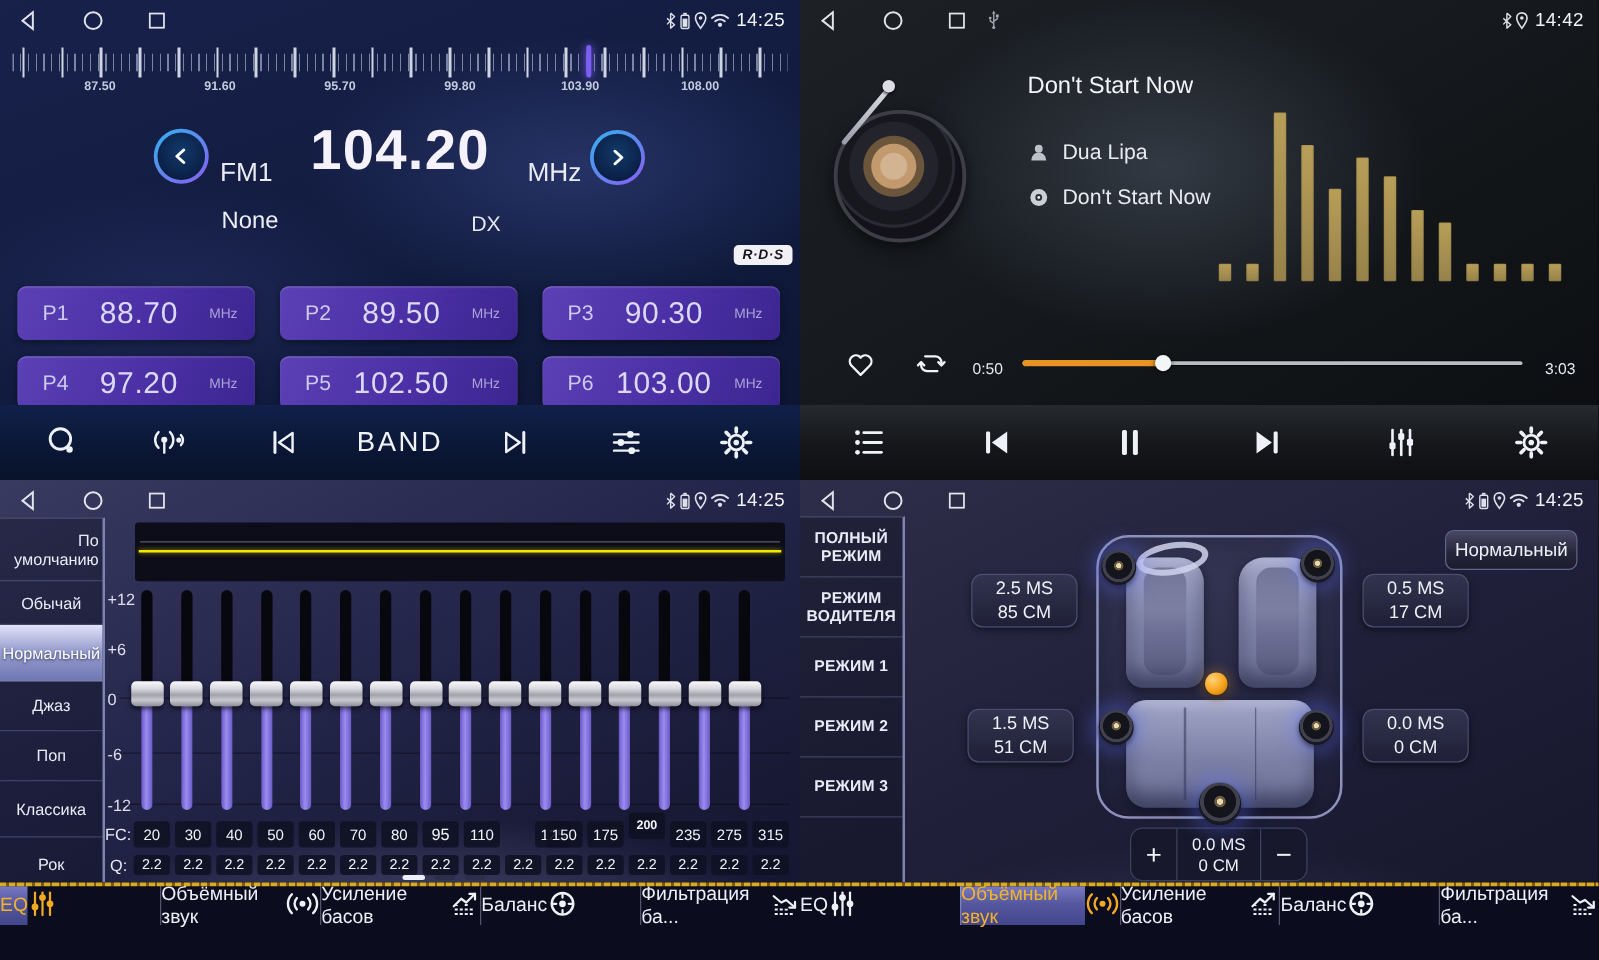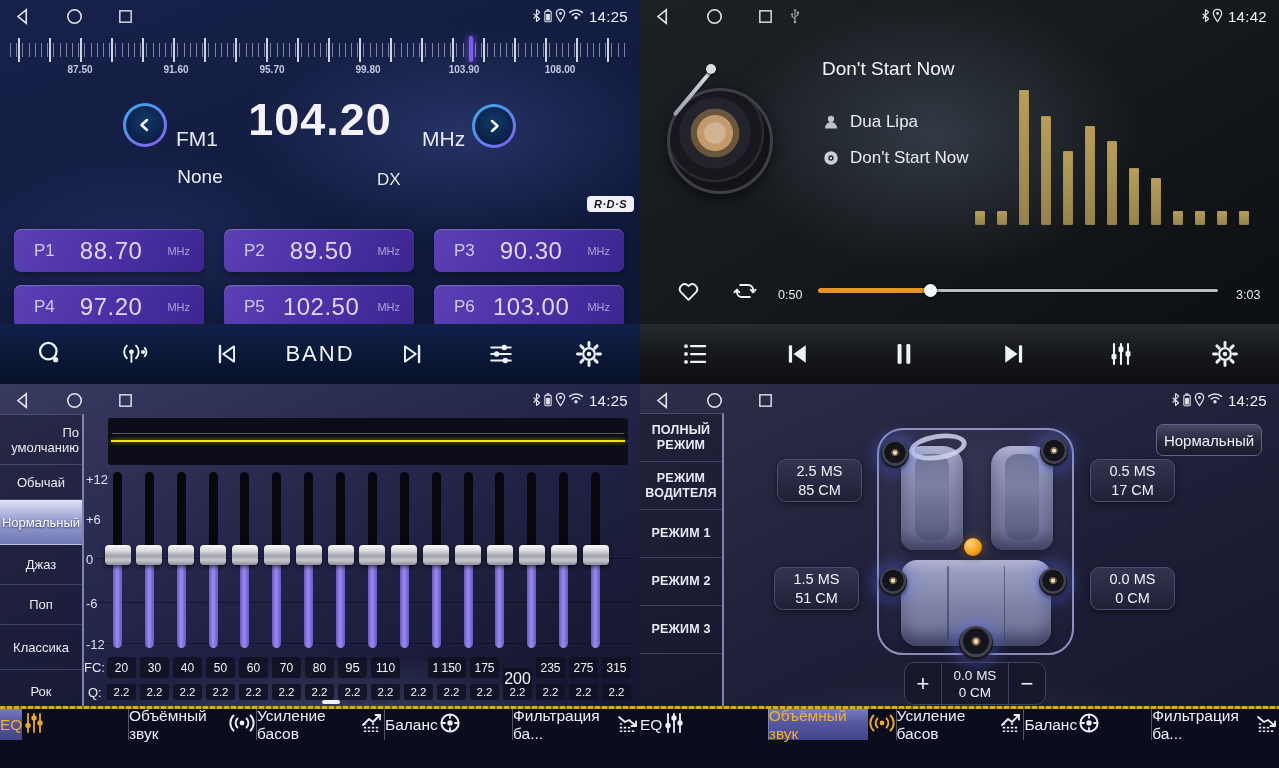--- a/index.html
+++ b/index.html
@@ -17,21 +17,21 @@
     background:radial-gradient(ellipse 70% 42% at 55% 100%,rgba(150,155,205,.48),rgba(150,155,205,0) 70%),
                linear-gradient(155deg,#383a60 0%,#24264b 40%,#181a36 75%,#121430 100%);}
   #q4{left:640px;top:384px;width:639px;height:384px;
     background:radial-gradient(ellipse 62% 38% at 50% 102%,rgba(110,112,160,.28),transparent 70%),
                linear-gradient(155deg,#2e2e4a 0%,#1f1f39 50%,#15152a 100%);}
 
   
   .statusbar{position:absolute;top:0;left:0;right:0;height:32px;display:flex;align-items:center;padding:0 12px;z-index:30;}
   .nav-group{display:flex;align-items:center;gap:29px;}
   .nav-ic{width:22px;height:22px;display:flex;align-items:center;justify-content:center;opacity:.92;}
-  .st-right{margin-left:auto;display:flex;align-items:flex-start;gap:2px;}
+  .st-right{margin-left:auto;display:flex;align-items:center;gap:2px;}
   .st-ic{display:flex;align-items:center;opacity:.95;}
   .st-time{font-size:15px;color:#f0f2f6;margin-left:3px;letter-spacing:.3px;}
   .usb-ic{margin-left:14px;opacity:.75;}
 
   
   .ticks{position:absolute;left:10px;right:10px;top:38px;height:24px;}
   .ticks::before{content:'';position:absolute;left:0;right:0;top:5px;bottom:5px;
     background:repeating-linear-gradient(90deg,rgba(225,232,255,.5) 0 1px,transparent 1px 6.2px);}
   .ticks::after{content:'';position:absolute;inset:0;
     background:repeating-linear-gradient(90deg,rgba(240,244,255,.85) 0 2px,transparent 2px 31px);background-position-x:8px;}
@@ -671,21 +671,21 @@
         <div class="chip" style="left: 173px; top: 273px; height: 21px; font-size: 12px;">40</div>
         <div class="chip" style="left: 206px; top: 273px; height: 21px; font-size: 12px;">50</div>
         <div class="chip" style="left: 239px; top: 273px; height: 21px; font-size: 12px;">60</div>
         <div class="chip" style="left: 272px; top: 273px; height: 21px; font-size: 12px;">70</div>
         <div class="chip" style="left: 305px; top: 273px; height: 21px; font-size: 12px;">80</div>
         <div class="chip" style="left: 338px; top: 273px; height: 21px; font-size: 13px;">95</div>
         <div class="chip" style="left: 371px; top: 273px; height: 21px; font-size: 12px;">110</div>
         <div class="chip" style="left: 428px; top: 273px; height: 21px; font-size: 12px;">125</div>
         <div class="chip" style="left: 437px; top: 273px; height: 21px; font-size: 12px;">150</div>
         <div class="chip" style="left: 470px; top: 273px; height: 21px; font-size: 12px;">175</div>
-        <div class="chip" style="left: 503px; top: 284px; height: 21px; font-size: 16px;">200</div>
+        <div class="chip" style="left: 503px; top: 266px; height: 21px; font-size: 10px; font-weight: bold;">200</div>
         <div class="chip" style="left: 536px; top: 273px; height: 21px; font-size: 12px;">235</div>
         <div class="chip" style="left: 569px; top: 273px; height: 21px; font-size: 12px;">275</div>
         <div class="chip" style="left: 602px; top: 273px; height: 21px; font-size: 12px;">315</div>
       </div>
     <div class="fcq-lbl" style="left:88px;top:301px;">Q:</div>
     <div id="q-row">
         <div class="chip" style="left: 107px; top: 300px; height: 16px; font-size: 11.5px;">2.2</div>
         <div class="chip" style="left: 140px; top: 300px; height: 16px; font-size: 11.5px;">2.2</div>
         <div class="chip" style="left: 173px; top: 300px; height: 16px; font-size: 11.5px;">2.2</div>
         <div class="chip" style="left: 206px; top: 300px; height: 16px; font-size: 11.5px;">2.2</div>

